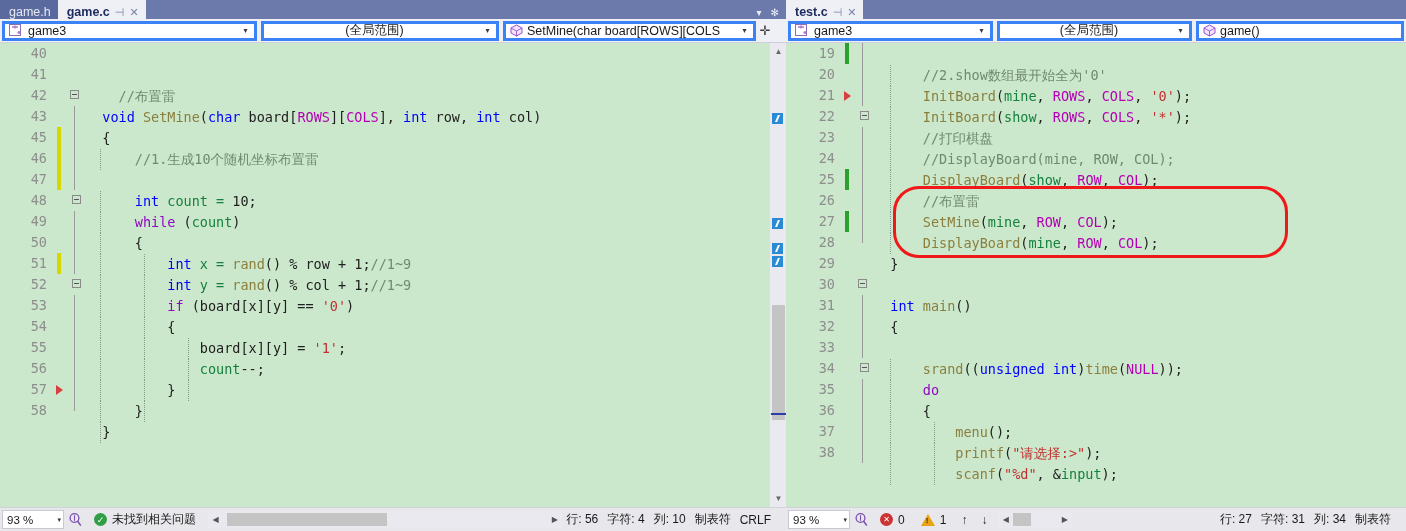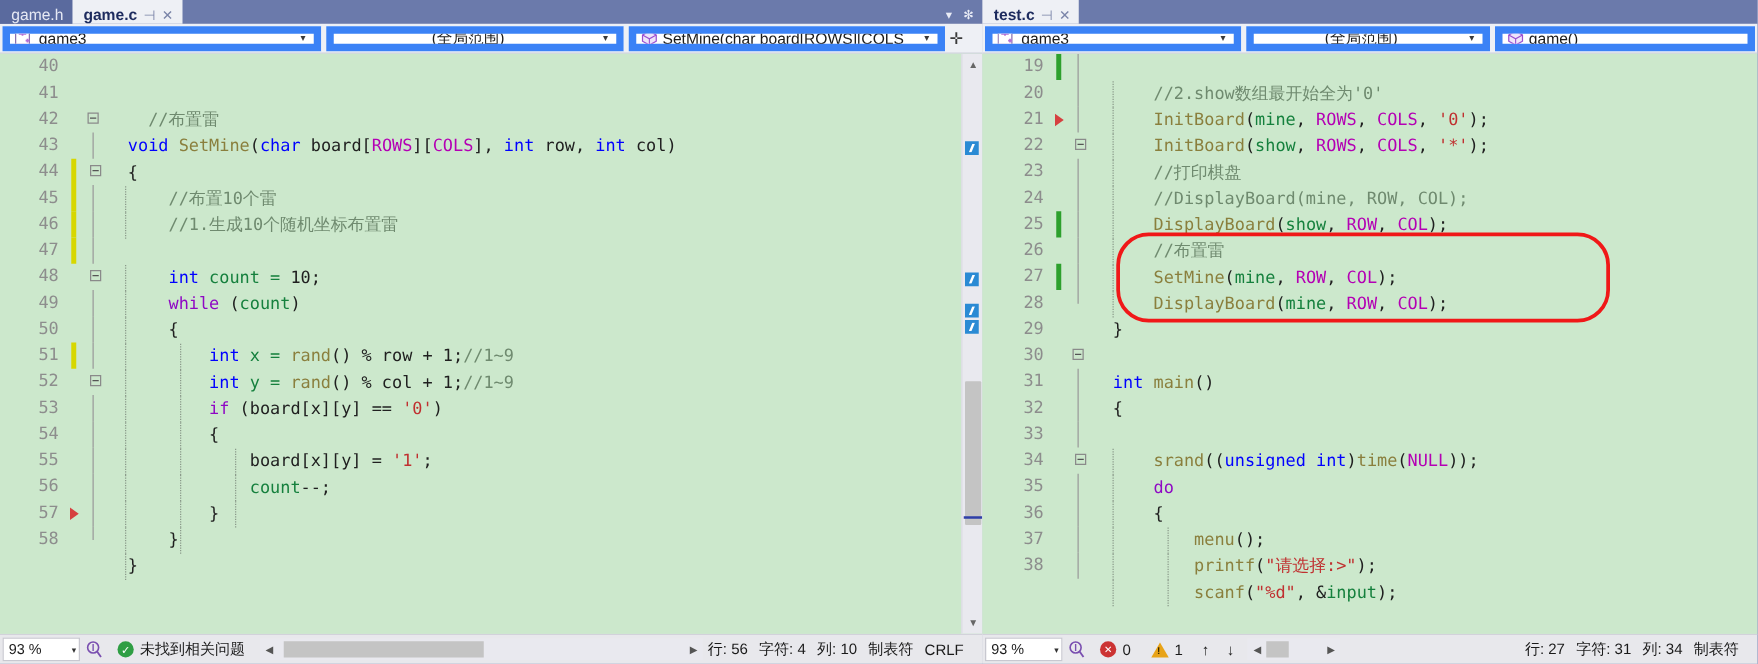--- a/index.html
+++ b/index.html
@@ -35,21 +35,21 @@
     padding: 0 7px 1px 0; color: #e9ecf6; font-size: 10px;
   }
 
   
   .navbar {
     height: 24px; background: #eef0f5; display: flex; align-items: center;
     padding: 2px 0 2px 2px; gap: 0; flex: 0 0 24px;
     border-bottom: 1px solid #cdd0dc;
   }
   .combo {
-    height: 20px; background: #ffffff; border: 6px solid #3b82f6;
+    height: 20px; background: #ffffff; border: 3px solid #3b82f6;
     display: flex; align-items: center; padding: 0 2px 0 4px;
     font-size: 12.5px; color: #1a1a1a; overflow: hidden; cursor: pointer;
   }
   .combo .cap { flex: 1; white-space: nowrap; overflow: hidden; text-overflow: clip; }
   .combo .arrow { width: 13px; text-align: center; font-size: 8px; color: #3a3a3a; flex: 0 0 13px; }
   .combo .cube { flex: 0 0 14px; margin-right: 3px; display: flex; align-items: center; }
   .combo .projico { flex: 0 0 15px; margin-right: 4px; display: flex; align-items: center; }
   .navbar .split { width: 4px; height: 20px; background: #eef0f5; flex: 0 0 4px; }
   .nav-dragger {
     flex: 0 0 18px; height: 20px; display: flex; align-items: center; justify-content: center;
@@ -219,21 +219,20 @@
       </div>
       <div class="nav-dragger">✛</div>
     </div>
 
     <div class="editor-wrap">
       <div class="editor" id="left-editor">
           <div class="row"><div class="gutter-num">40</div><div class="gutter-mark"></div><div class="gutter-fold"></div><div class="codecell"></div></div>
           <div class="row"><div class="gutter-num">41</div><div class="gutter-mark"></div><div class="gutter-fold"></div><div class="codecell"><span class="pln">    </span><span class="cmt">//布置雷</span></div></div>
           <div class="row"><div class="gutter-num">42</div><div class="gutter-mark"></div><div class="gutter-fold"><span class="foldbox"></span></div><div class="codecell"><span class="pln">  </span><span class="kw">void</span><span class="fn"> SetMine</span><span class="pln">(</span><span class="kw">char</span><span class="pln"> board[</span><span class="mac">ROWS</span><span class="pln">][</span><span class="mac">COLS</span><span class="pln">], </span><span class="kw">int</span><span class="pln"> row, </span><span class="kw">int</span><span class="pln"> col)</span></div></div>
           <div class="row"><div class="gutter-num">43</div><div class="gutter-mark"></div><div class="gutter-fold"><span class="foldline"></span></div><div class="codecell"><span class="pln">  {</span></div></div>
-          <div class="row"><div class="gutter-num">44</div><div class="gutter-mark"><span class="chg saved"></span></div><div class="gutter-fold"><span class="foldbox" style="left: 4px;"></span></div><div class="codecell"><span class="guide" style="left: 16px;"></span><span class="pln">      </span><span class="cmt">//布置10个雷</span></div></div>
           <div class="row"><div class="gutter-num">45</div><div class="gutter-mark"><span class="chg saved"></span></div><div class="gutter-fold"><span class="foldline"></span></div><div class="codecell"><span class="guide" style="left: 16px;"></span><span class="pln">      </span><span class="cmt">//1.生成10个随机坐标布置雷</span></div></div>
           <div class="row"><div class="gutter-num">46</div><div class="gutter-mark"><span class="chg saved"></span></div><div class="gutter-fold"><span class="foldline"></span></div></div>
           <div class="row"><div class="gutter-num">47</div><div class="gutter-mark"><span class="chg saved"></span></div><div class="gutter-fold"><span class="foldline"></span></div><div class="codecell"><span class="guide" style="left: 16px;"></span><span class="pln">      </span><span class="kw">int</span><span class="ident"> count = </span><span class="num">10</span><span class="pln">;</span></div></div>
           <div class="row"><div class="gutter-num">48</div><div class="gutter-mark"></div><div class="gutter-fold"><span class="foldbox" style="left: 4px;"></span></div><div class="codecell"><span class="guide" style="left: 16px;"></span><span class="pln">      </span><span class="ctl">while</span><span class="pln"> (</span><span class="ident">count</span><span class="pln">)</span></div></div>
           <div class="row"><div class="gutter-num">49</div><div class="gutter-mark"></div><div class="gutter-fold"><span class="foldline"></span></div><div class="codecell"><span class="guide" style="left: 16px;"></span><span class="pln">      {</span></div></div>
           <div class="row"><div class="gutter-num">50</div><div class="gutter-mark"></div><div class="gutter-fold"><span class="foldline"></span></div><div class="codecell"><span class="guide" style="left: 16px;"></span><span class="guide" style="left: 60px;"></span><span class="pln">          </span><span class="kw">int</span><span class="ident"> x = </span><span class="fn">rand</span><span class="pln">() % row + </span><span class="num">1</span><span class="pln">;</span><span class="cmt">//1~9</span></div></div>
           <div class="row"><div class="gutter-num">51</div><div class="gutter-mark"><span class="chg saved"></span></div><div class="gutter-fold"><span class="foldline"></span></div><div class="codecell"><span class="guide" style="left: 16px;"></span><span class="guide" style="left: 60px;"></span><span class="pln">          </span><span class="kw">int</span><span class="ident"> y = </span><span class="fn">rand</span><span class="pln">() % col + </span><span class="num">1</span><span class="pln">;</span><span class="cmt">//1~9</span></div></div>
           <div class="row"><div class="gutter-num">52</div><div class="gutter-mark"></div><div class="gutter-fold"><span class="foldbox" style="left: 4px;"></span></div><div class="codecell"><span class="guide" style="left: 16px;"></span><span class="guide" style="left: 60px;"></span><span class="pln">          </span><span class="ctl">if</span><span class="pln"> (board[x][y] == </span><span class="str">'0'</span><span class="pln">)</span></div></div>
           <div class="row"><div class="gutter-num">53</div><div class="gutter-mark"></div><div class="gutter-fold"><span class="foldline"></span></div><div class="codecell"><span class="guide" style="left: 16px;"></span><span class="guide" style="left: 60px;"></span><span class="pln">          {</span></div></div>
           <div class="row"><div class="gutter-num">54</div><div class="gutter-mark"></div><div class="gutter-fold"><span class="foldline"></span></div><div class="codecell"><span class="guide" style="left: 16px;"></span><span class="guide" style="left: 60px;"></span><span class="guide" style="left: 104px;"></span><span class="pln">              board[x][y] = </span><span class="str">'1'</span><span class="pln">;</span></div></div>

